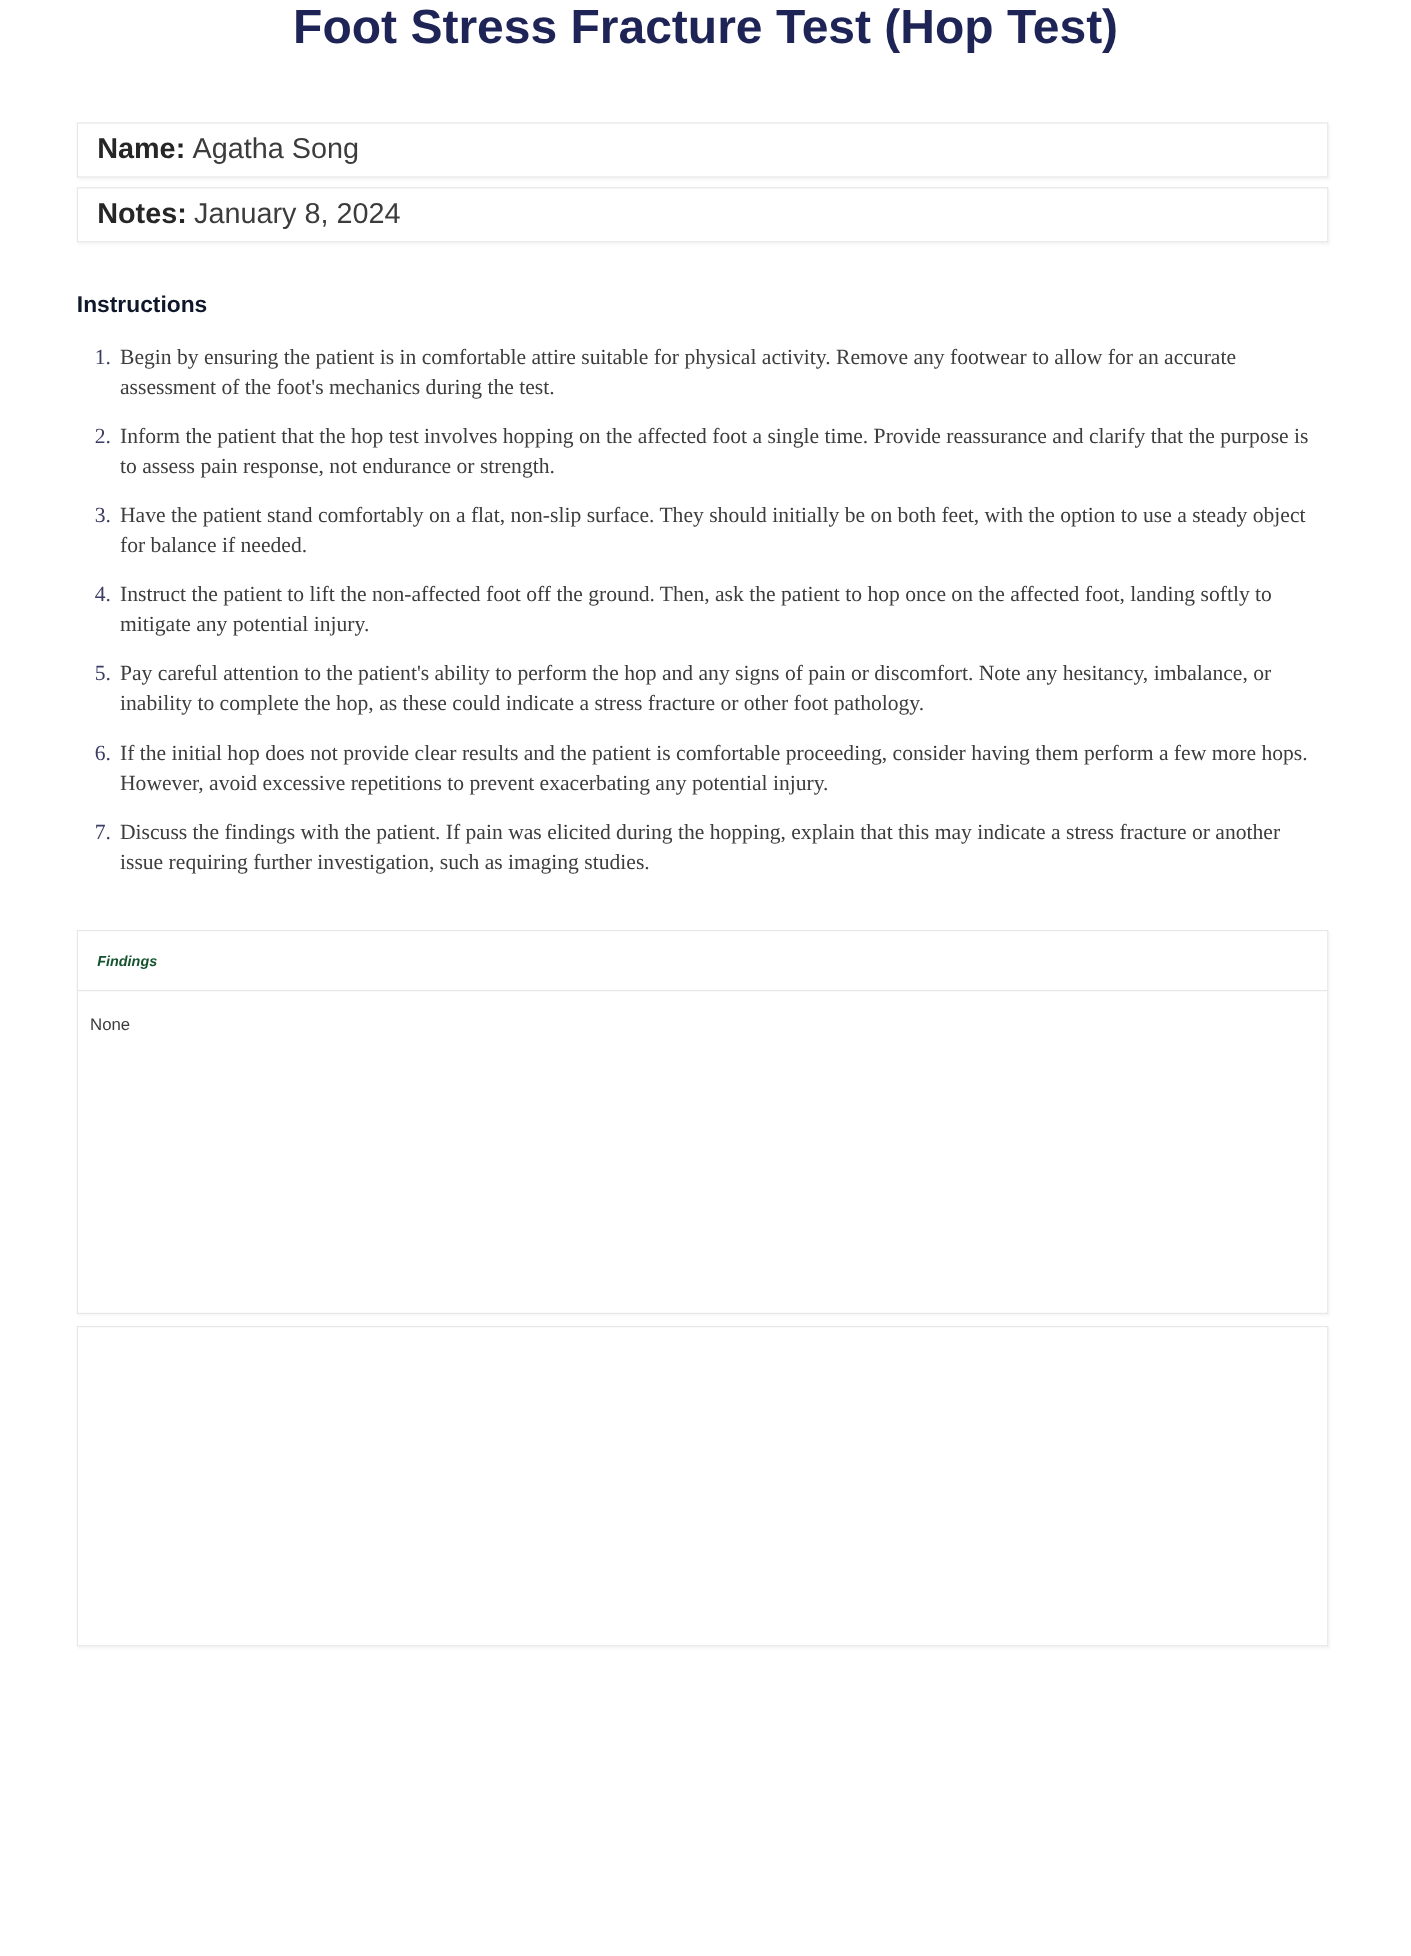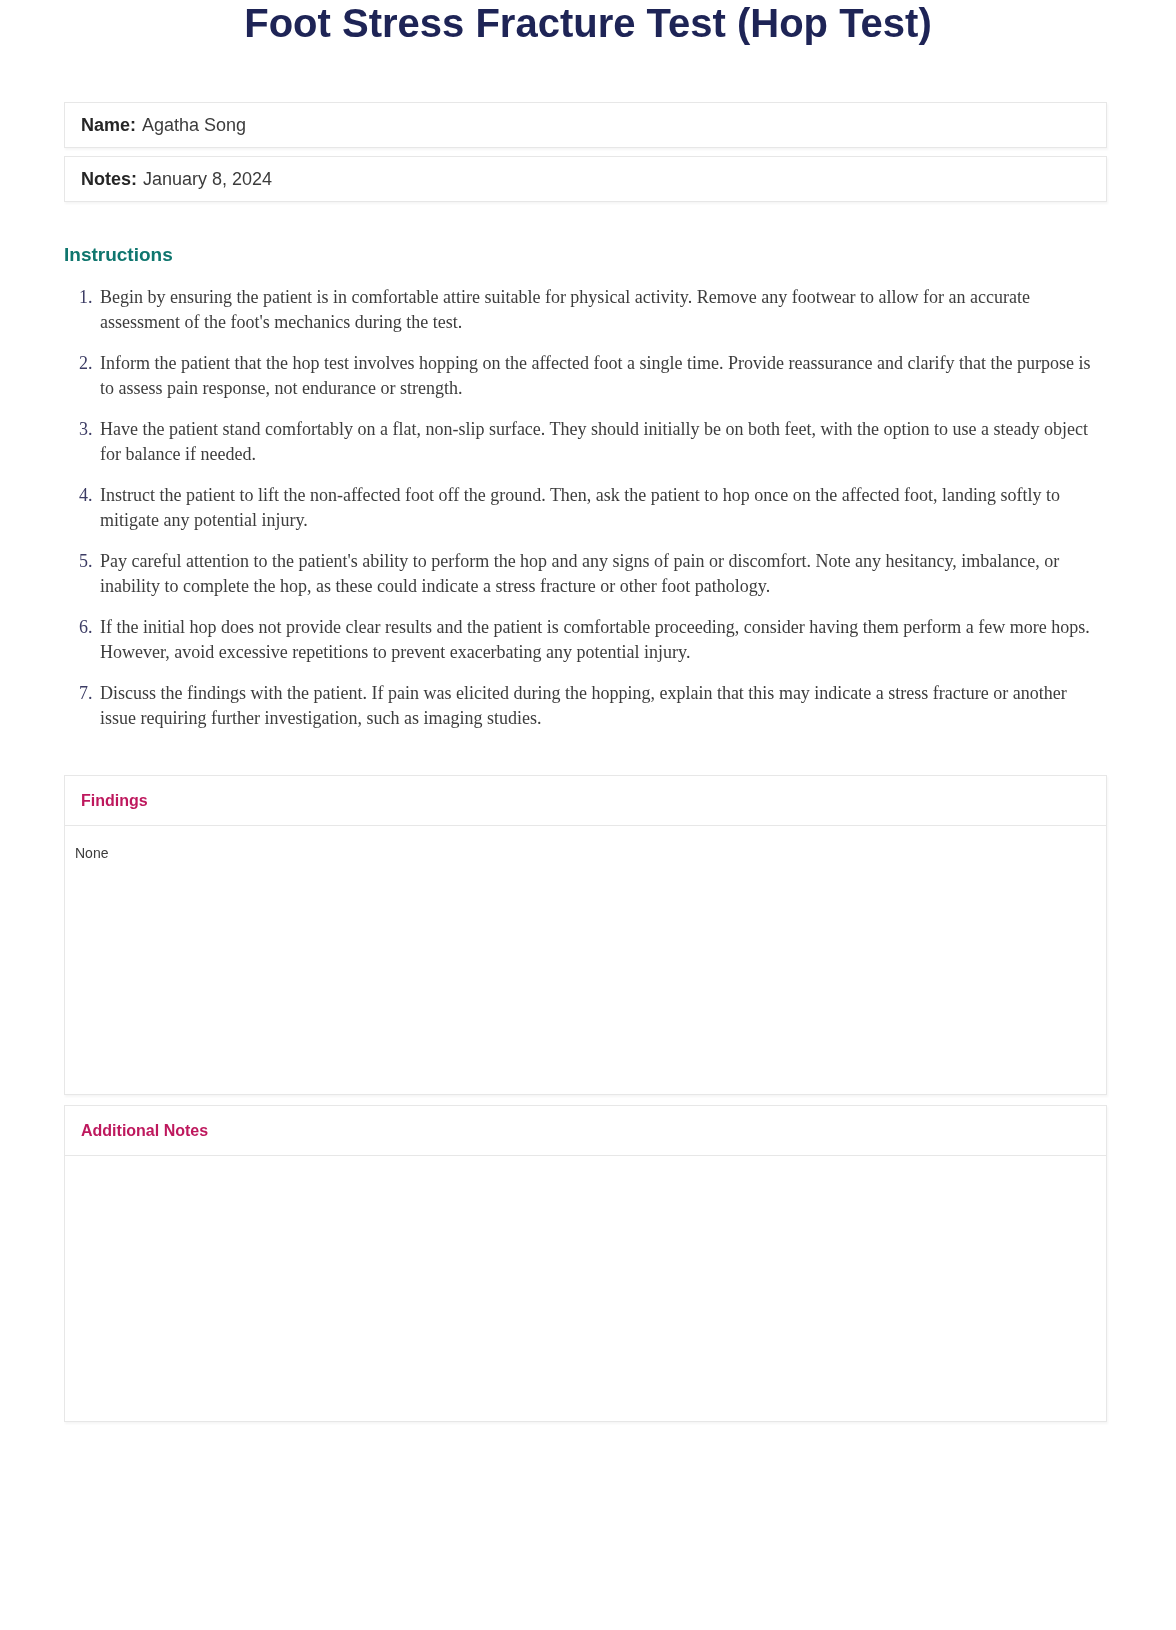--- a/index.html
+++ b/index.html
@@ -31,36 +31,36 @@
   .info-row {
     box-sizing: border-box;
     height: 46px;
     border: 1px solid #e7e7e7;
     box-shadow: 1px 2px 2px rgba(0,0,0,0.04);
     background: #ffffff;
     display: flex;
     align-items: center;
     padding: 0 16px;
     margin-bottom: 8px;
-    font-size: 18px;
+    font-size: 24px;
   }
   .info-row .label {
     font-weight: bold;
     color: #262626;
   }
   .info-row .value {
     color: #3c3c3c;
     margin-left: 6px;
   }
   .instructions-heading {
     margin: 42px 0 0 0;
     font-size: 19px;
     line-height: 22px;
     font-weight: bold;
-    color: #0f766e;
+    color: #0f172a;
   }
   ol.instructions-list {
     margin: 19px 0 0 0;
     padding-left: 33px;
     font-size: 18px;
     line-height: 25px;
     color: #3d3d3d;
   }
   ol.instructions-list li {
     margin-bottom: 16px;
@@ -82,22 +82,23 @@
     margin-top: 10px;
   }
   .box-header {
     box-sizing: border-box;
     height: 50px;
     display: flex;
     align-items: center;
     padding: 0 16px;
     border-bottom: 1px solid #e7e7e7;
     font-weight: bold;
-    font-size: 16px;
-    color: #be185d;
+    font-size: 12px;
+    color: #14532d;
+    font-style: italic;
   }
   .box-body {
     box-sizing: border-box;
     min-height: 268px;
     padding: 15px 10px;
     font-size: 14px;
     line-height: 24px;
     color: #3c3c3c;
   }
   .box.notes .box-body {
@@ -135,18 +136,17 @@
       <li>If the initial hop does not provide clear results and the patient is comfortable proceeding, consider having them perform a few more hops. However, avoid excessive repetitions to prevent exacerbating any potential injury.</li>
       <li>Discuss the findings with the patient. If pain was elicited during the hopping, explain that this may indicate a stress fracture or another issue requiring further investigation, such as imaging studies.</li>
     </ol>
 
     <section class="box findings">
       <div class="box-header">Findings</div>
       <div class="box-body">None</div>
     </section>
 
     <section class="box notes">
-      <div class="box-header">Additional Notes</div>
       <div class="box-body"></div>
     </section>
 
   </div>
 </div>
 
 </body></html>

